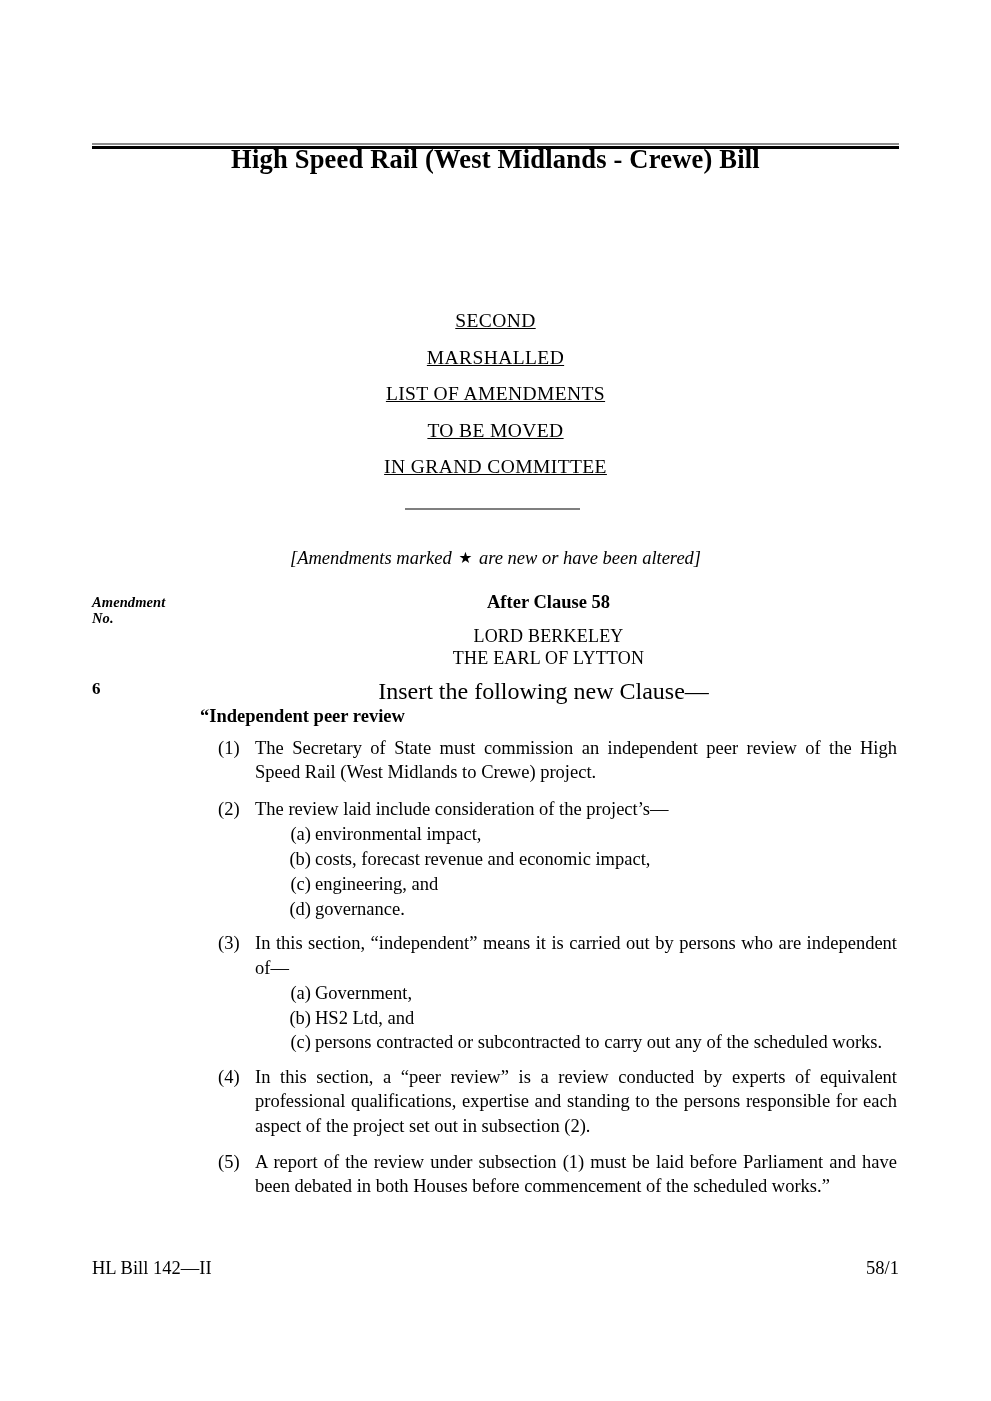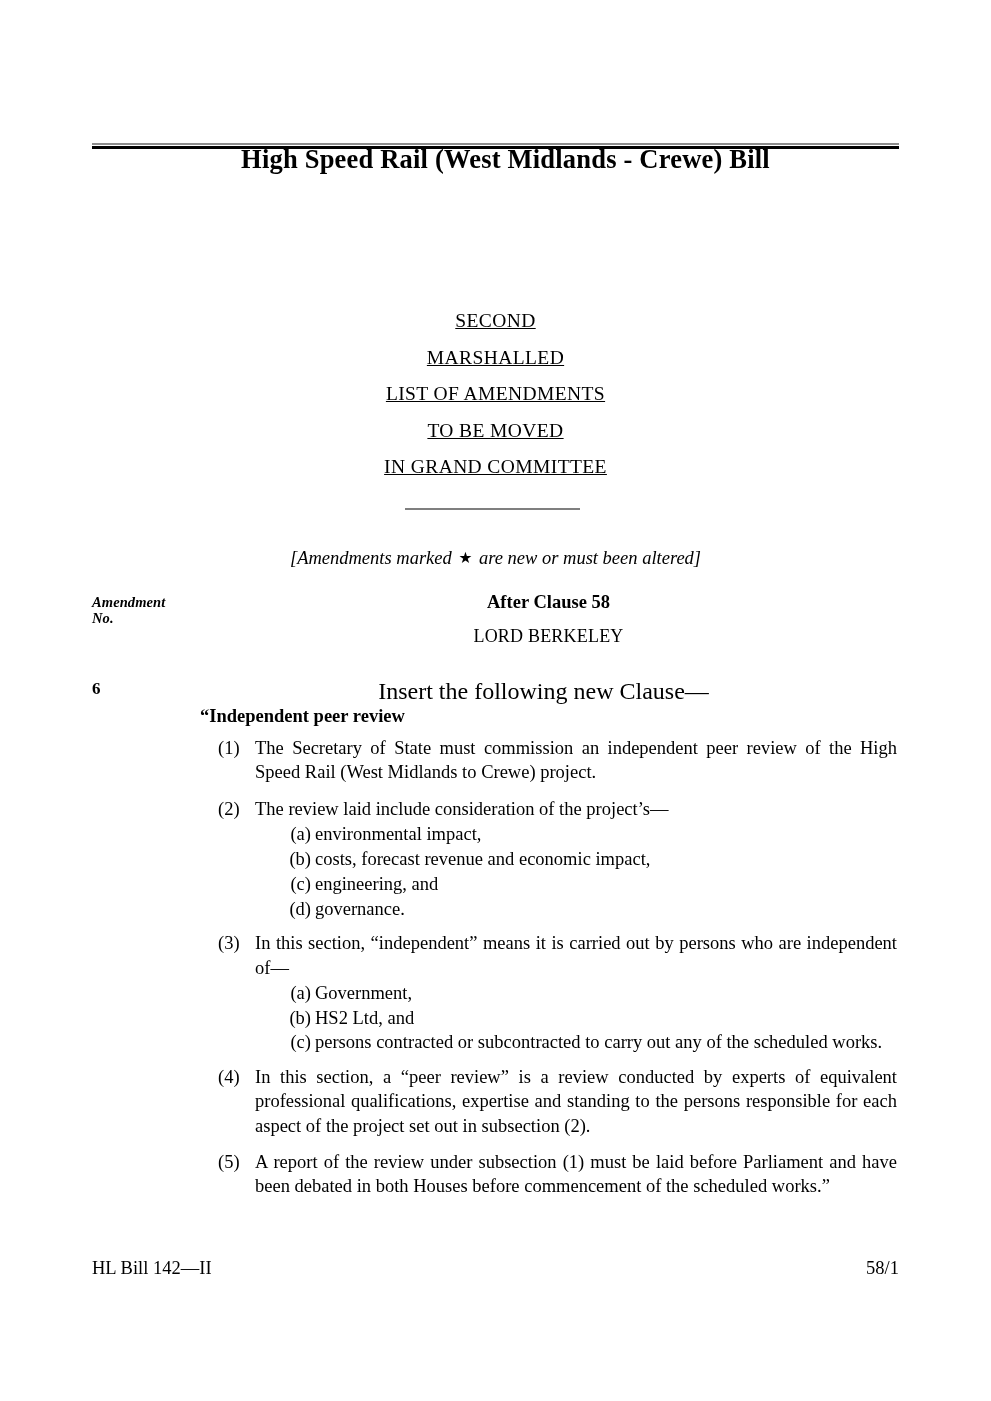--- a/index.html
+++ b/index.html
@@ -17,21 +17,21 @@
   }
 
   .page {
     position: absolute;
     inset: 0;
   }
 
   
   .bill-title {
     position: absolute;
-    left: 102px;
+    left: 92px;
     top: 100px;
     width: 807px;
     text-align: center;
     font-size: 26.5px;
     font-weight: bold;
     letter-spacing: 0.2px;
     line-height: 1.2;
     margin-top: 44px;
   }
   .title-rule {
@@ -233,34 +233,35 @@
     <div>SECOND</div>
     <div>MARSHALLED</div>
     <div>LIST OF AMENDMENTS</div>
     <div>TO BE MOVED</div>
     <div>IN GRAND COMMITTEE</div>
   </div>
 
   <div class="short-rule"></div>
 
   <div class="star-note">
-    <span>[</span><span>Amendments marked </span><span class="star">★</span><span> are new or must been altered</span><span>]</span>
+    <span>[</span><span>Amendments marked </span><span class="star">★</span><span> are new or have been altered</span><span>]</span>
   </div>
 
   <div class="amendment-no-label">
     <div>Amendment</div>
     <div>No.</div>
   </div>
 
   <div class="body-col">
 
     <div class="clause-heading">After Clause 58</div>
 
     <div class="sponsors">
       <div>LORD BERKELEY</div>
+      <div>THE EARL OF LYTTON</div>
     </div>
 
   </div>
 
   <div class="amend-number">6</div>
 
   <div class="insert-line">Insert the following new Clause—</div>
 
   <div class="new-clause-title">“Independent peer review</div>
 

